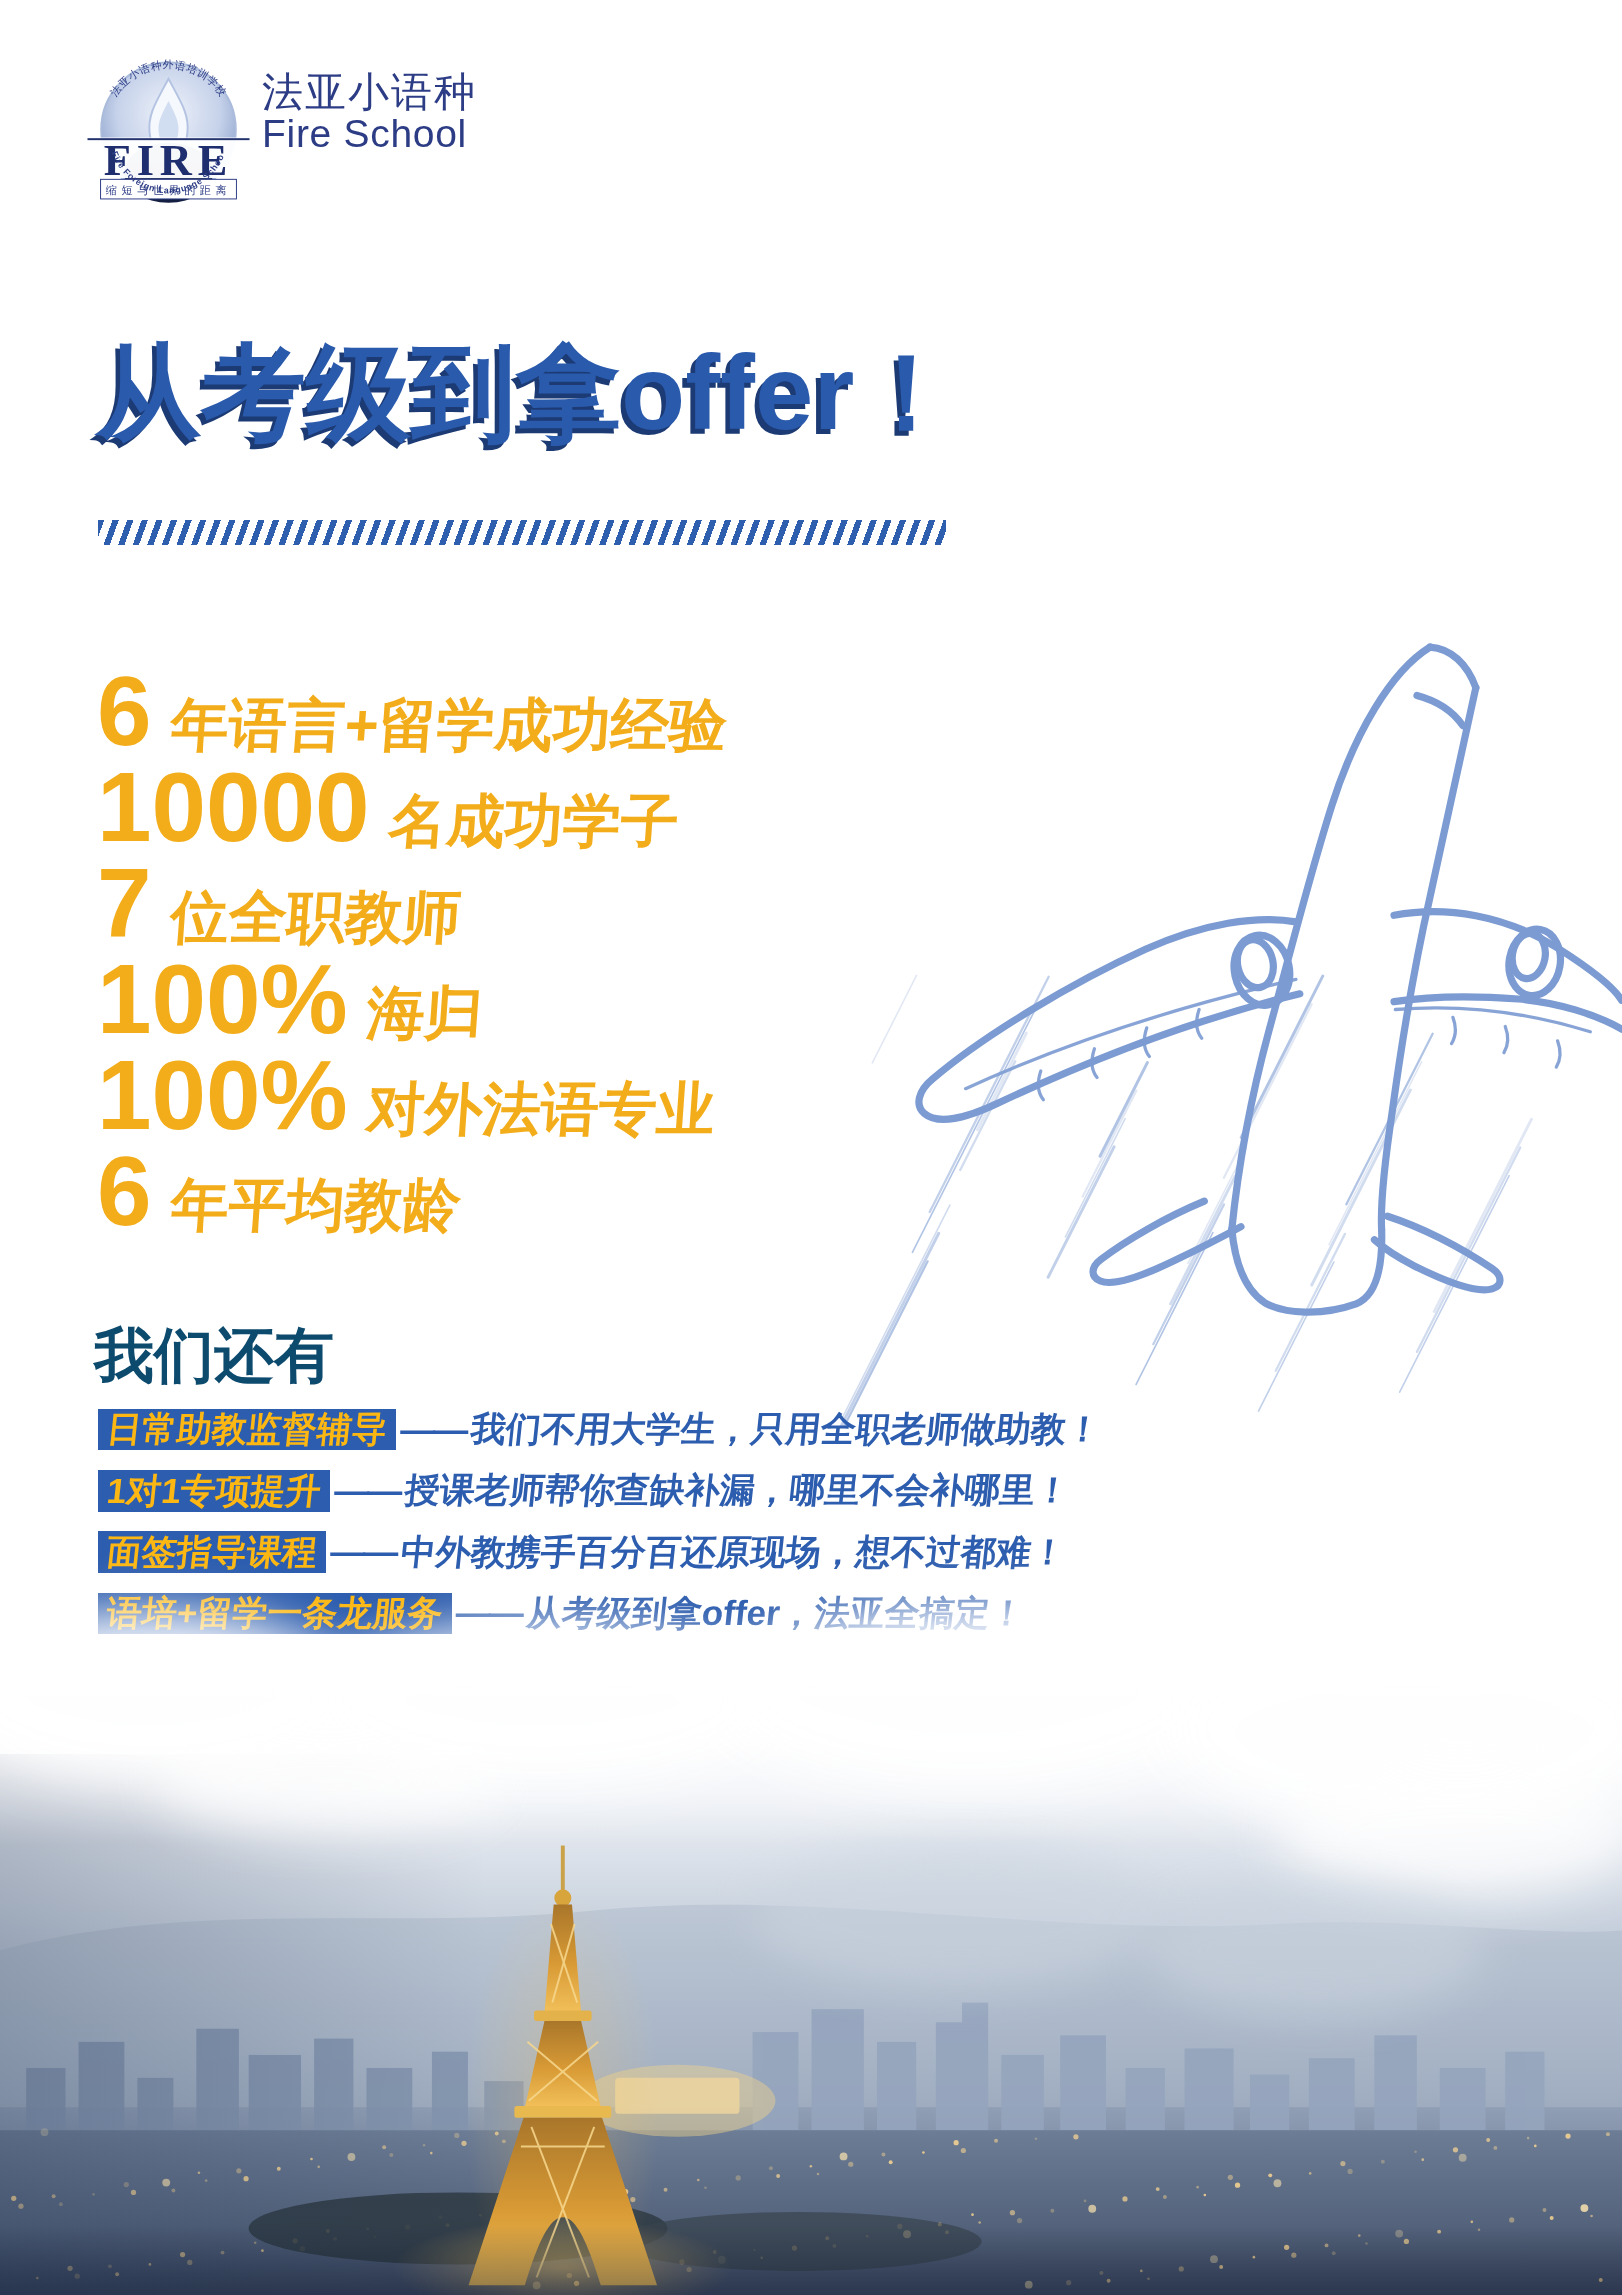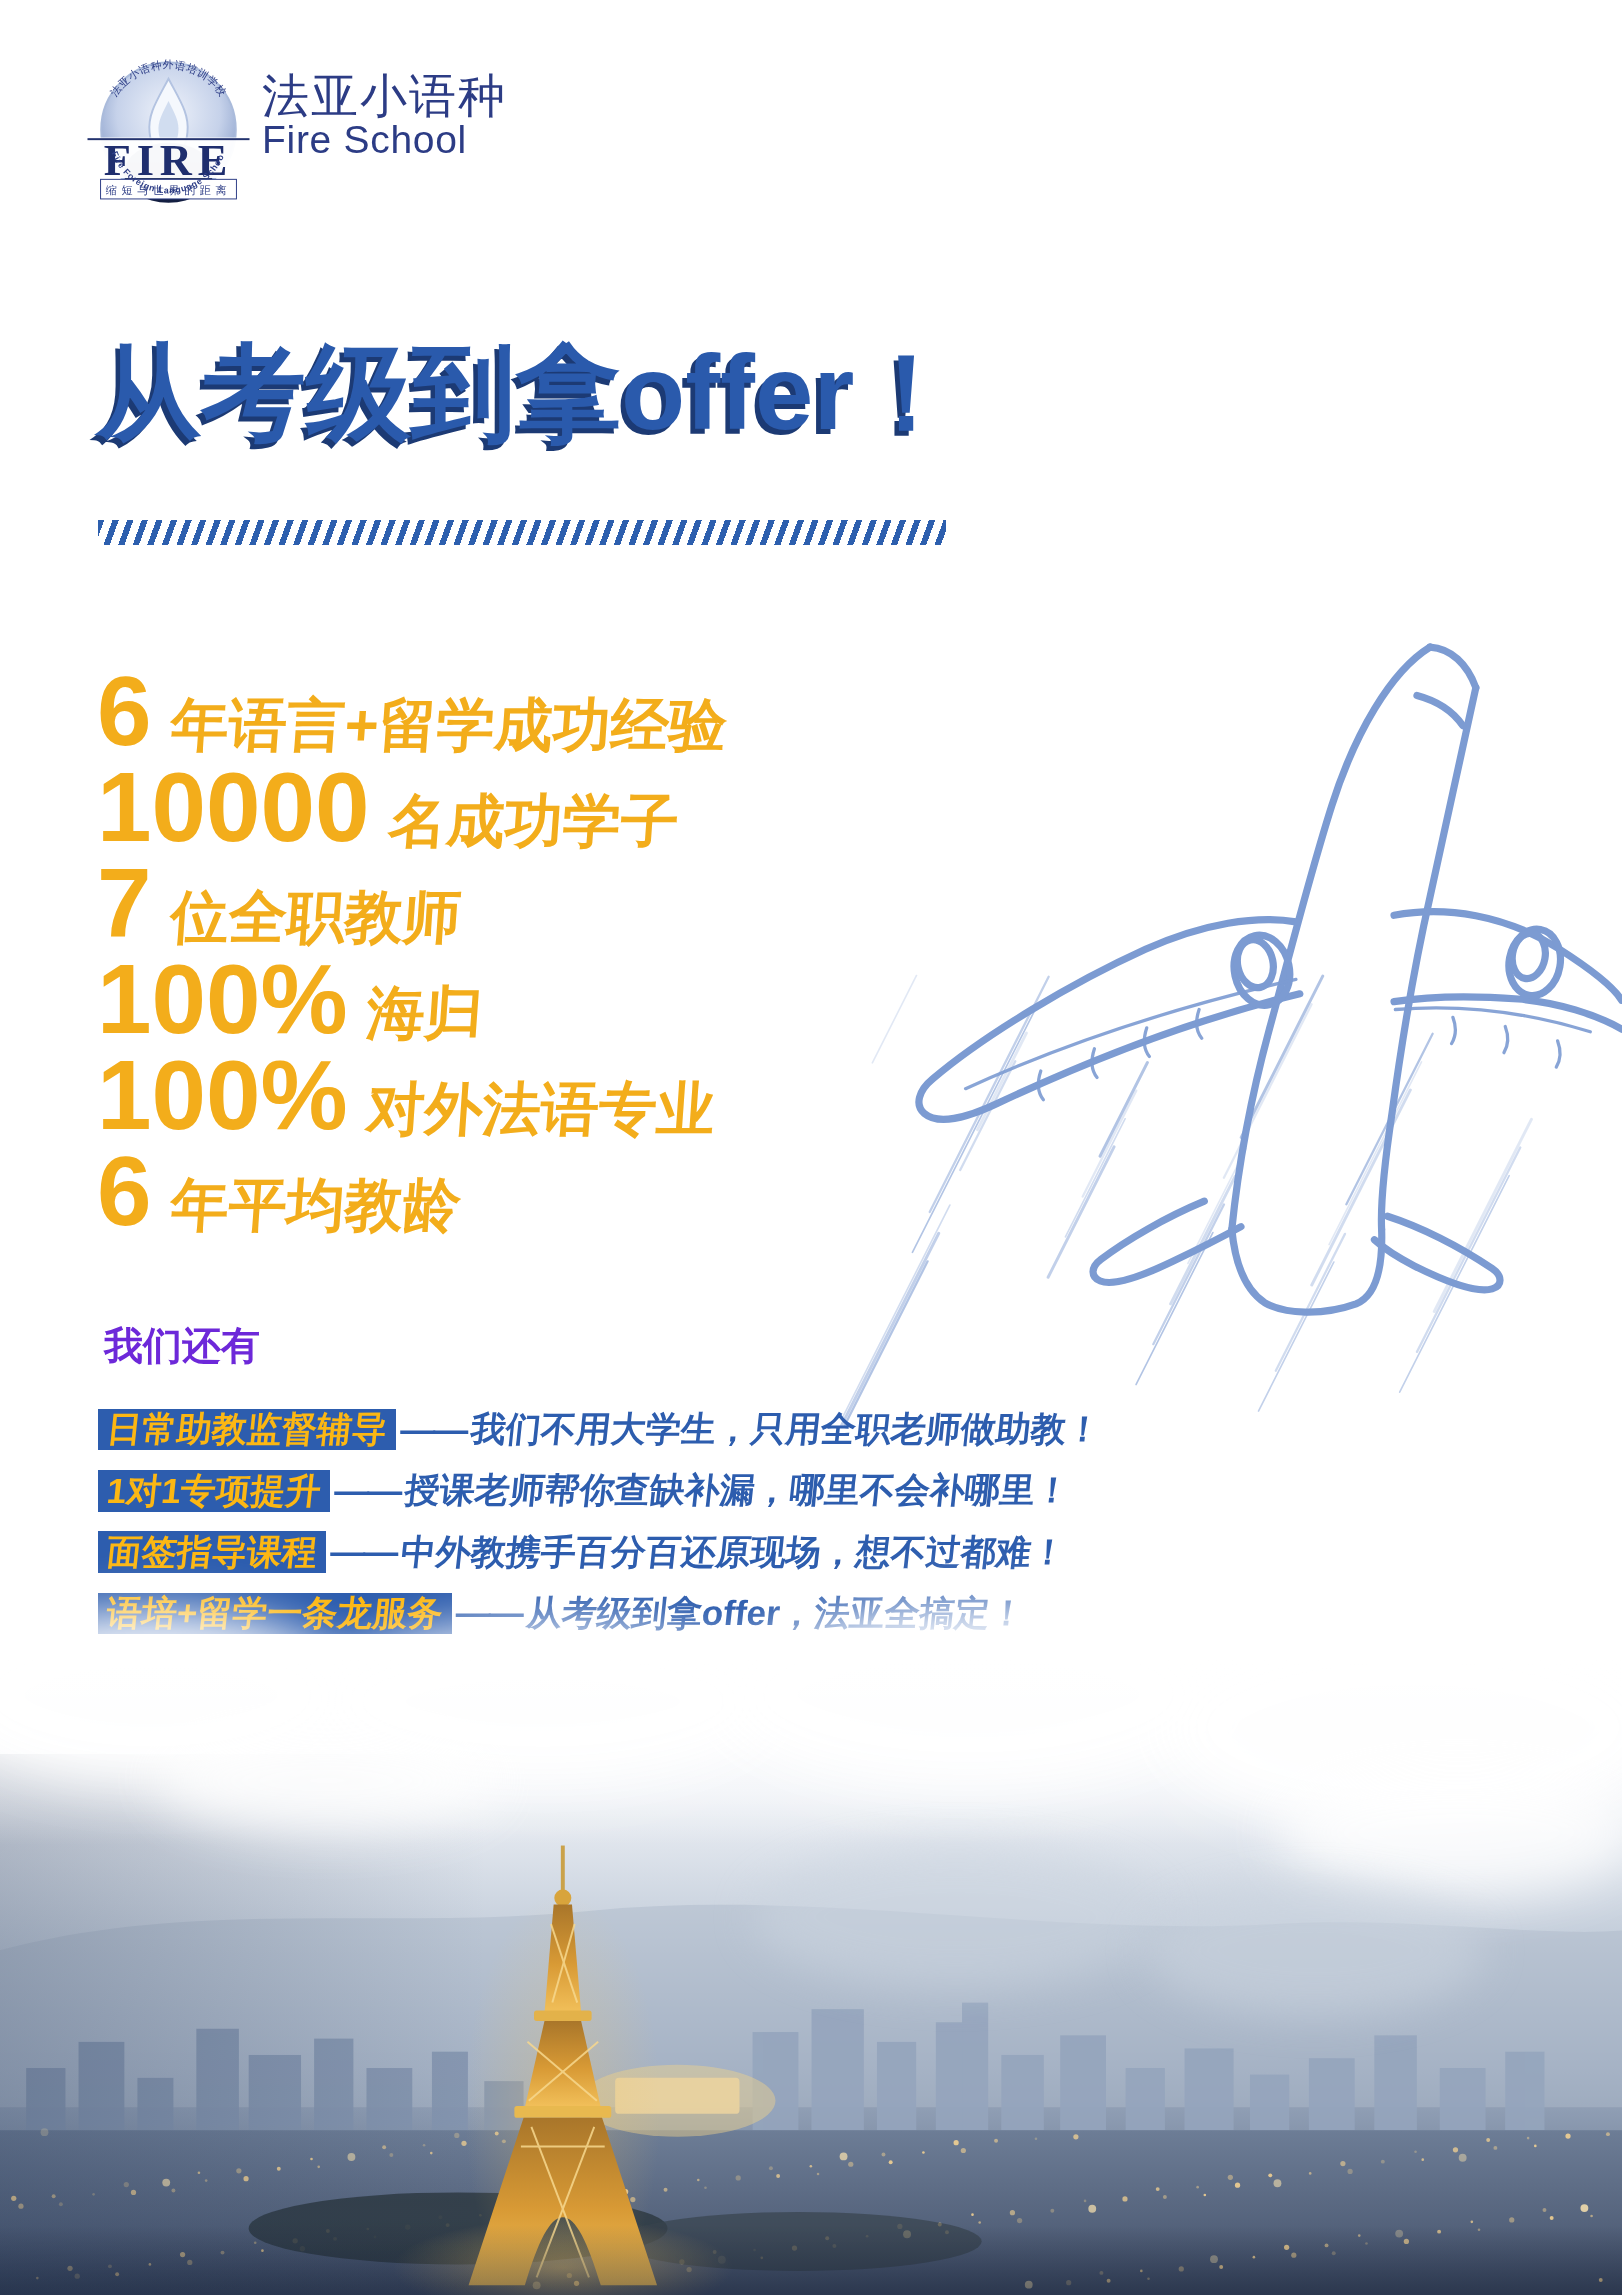--- a/index.html
+++ b/index.html
@@ -6,42 +6,42 @@
   body{
     width:1623px;height:2295px;position:relative;overflow:hidden;
     background:#ffffff;
     font-family:"Liberation Sans","DejaVu Sans",sans-serif;
   }
   .abs{position:absolute;}
 
   
   .logo-emblem{left:86px;top:50px;width:165px;height:162px;}
   .logo-names{left:262px;top:72px;color:#2c3c85;line-height:1;}
-  .logo-name-cn{font-size:47px;font-weight:500;letter-spacing:2px;}
+  .logo-name-cn{font-size:41px;font-weight:500;letter-spacing:2px;}
   .logo-name-en{font-size:39px;font-weight:500;letter-spacing:0.7px;margin-top:1px;}
 
   
   .main-title{
     left:96px;top:340px;white-space:nowrap;
     font-size:105px;font-weight:900;color:#2a5aac;letter-spacing:0px;line-height:1;
     text-shadow:-4.6px 5.2px 0 #1c3a74;
   }
   .hatch-band{
     left:98px;top:520px;width:848px;height:25px;
     background:repeating-linear-gradient(110deg,#2d5fae 0 5.9px,rgba(0,0,0,0) 5.9px 13.7px);
   }
 
   
   .stats{left:97px;top:662px;}
   .stat-row{display:flex;align-items:baseline;gap:19.6px;height:96px;color:#f3ad1b;}
   .stat-num{font-size:98px;font-weight:800;line-height:1;}
   .stat-txt{font-size:58px;font-weight:700;line-height:1;display:inline-block;transform:skewX(-4deg);}
 
   
-  .section-heading{left:104px;top:1326px;font-size:39px;font-weight:800;color:#6d28d9;line-height:1;}
+  .section-heading{left:94px;top:1326px;font-size:60px;font-weight:800;color:#0c4a6e;line-height:1;}
   .bullets{left:98px;top:1408px;}
   .bullet-row{display:flex;align-items:center;height:43px;margin-bottom:18.3px;white-space:nowrap;}
   .bullet-label{
     background:#2d5dae;color:#fcb713;font-size:35px;font-weight:700;
     padding:2.6px 9.2px 3.9px 9.2px;line-height:1;display:inline-block;
   }
   .bullet-label span{display:inline-block;transform:skewX(-6deg);}
   .bullet-dash{color:#2d5dae;font-size:35px;font-weight:700;letter-spacing:-2px;margin:0 5.2px 0 3.9px;}
   .bullet-text{color:#2d5dae;font-size:35px;font-weight:600;display:inline-block;transform:skewX(-6deg);}
 

